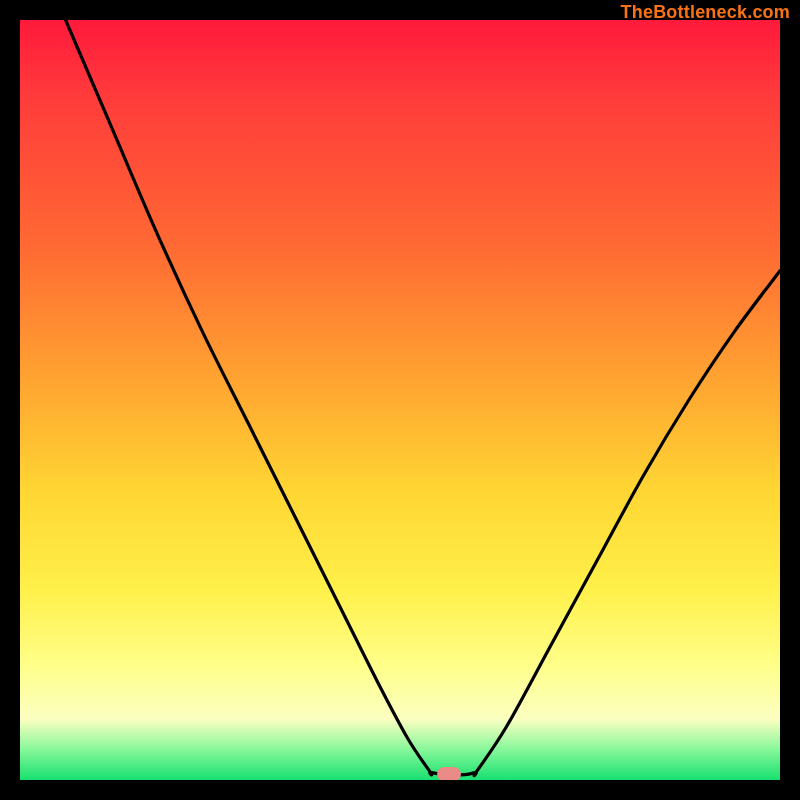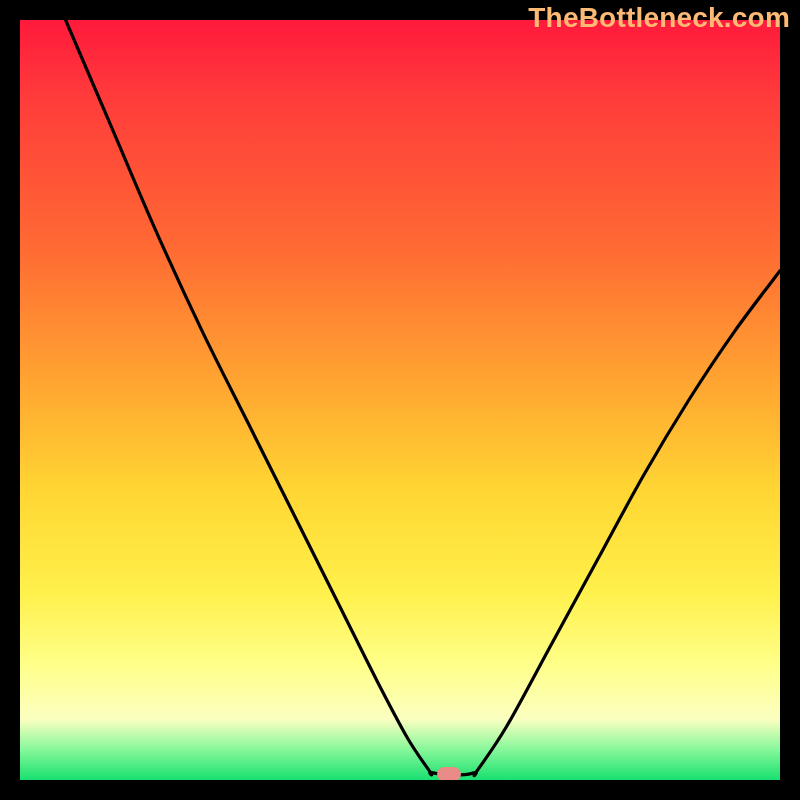--- a/index.html
+++ b/index.html
@@ -14,22 +14,22 @@
   .frame {
     position: relative;
     width: 800px;
     height: 800px;
     background: #000;
   }
   .watermark {
     position: absolute;
     top: 2px;
     right: 10px;
-    color: #fdba74;
-    font-size: 28px;
+    color: #f97316;
+    font-size: 18px;
     font-weight: 600;
     letter-spacing: 0.2px;
     z-index: 50;
     user-select: none;
   }
   .plot-area {
     position: absolute;
     left: 20px;
     top: 20px;
     width: 760px;

